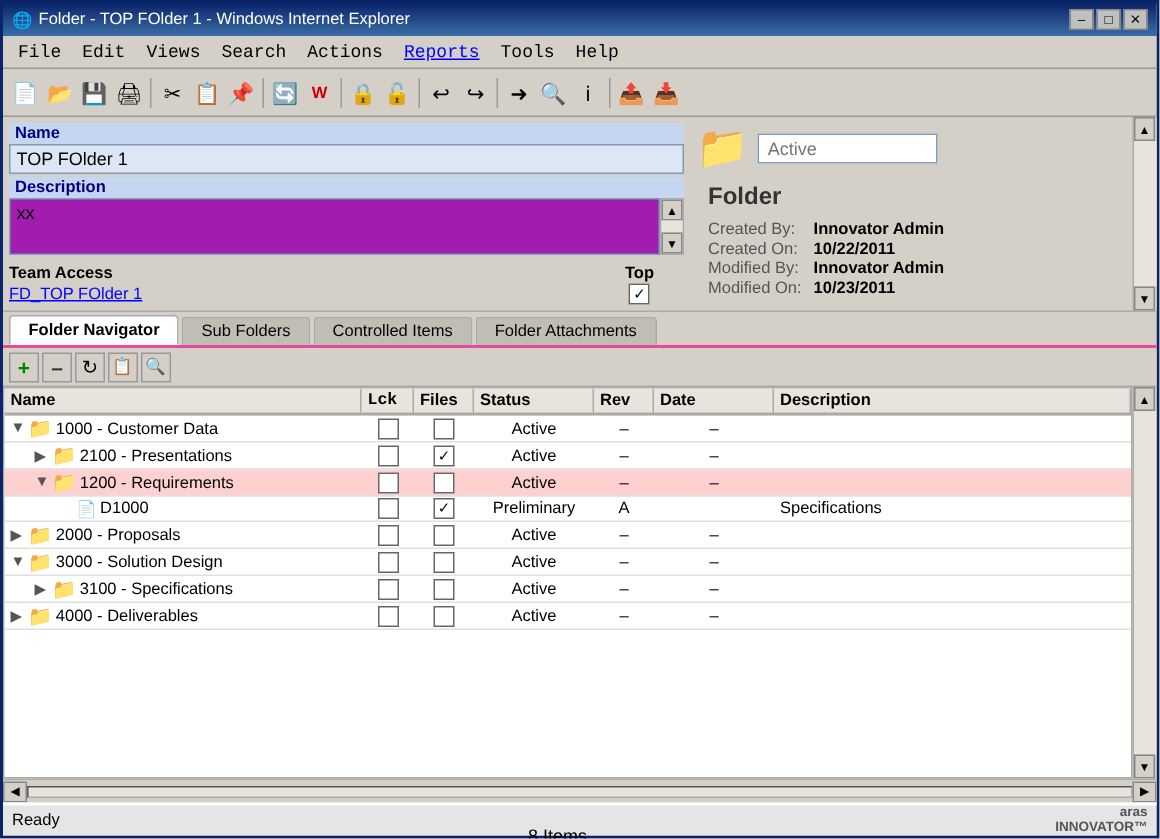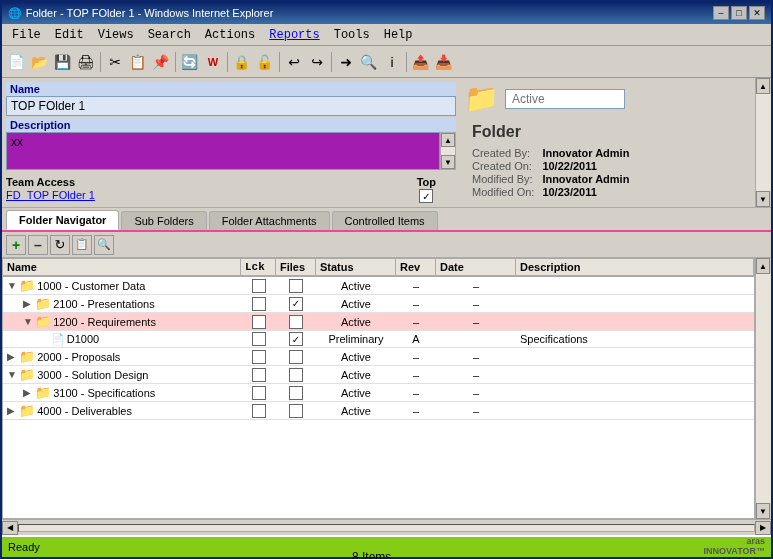--- a/index.html
+++ b/index.html
@@ -77,21 +77,21 @@
     .grid-cell-desc { flex: 1; min-width: 120px; }
 
     .tree-indent { display: inline-block; }
     .tree-toggle { display: inline-block; width: 12px; cursor: pointer; font-size: 10px; color: #555; }
     .folder-icon-sm { font-size: 13px; color: #d4a820; margin-right: 2px; }
     .file-icon-sm { font-size: 11px; color: #666; margin-right: 2px; }
     .checkbox-cell { width: 14px; height: 14px; border: 1px solid #666; background: white; display: inline-flex; align-items: center; justify-content: center; font-size: 10px; }
     .checkbox-checked { background: white; }
 
     
-    .status-bar { background: #84cc16; border-top: 2px solid #fff; padding: 2px 6px; display: flex; justify-content: space-between; align-items: center; height: 22px; }
+    .status-bar { background: #e5e5e5; border-top: 2px solid #fff; padding: 2px 6px; display: flex; justify-content: space-between; align-items: center; height: 22px; }
     .status-left { font-size: 11px; }
     .status-right { display: flex; align-items: center; gap: 4px; }
 
     textarea.input-desc { font-family: inherit; }
 
     .description-area { display: flex; }
     .desc-scrollbar { width: 16px; background: #d4d0c8; border: 1px solid #aaa; display: flex; flex-direction: column; }
   </style>
 </head>
 <body>
@@ -206,22 +206,22 @@
     <div style="width:16px; background:#d4d0c8; border-left:1px solid #aaa; display:flex; flex-direction:column;">
       <div style="width:14px; height:16px; background:#d4d0c8; border:1px solid #888; display:flex; align-items:center; justify-content:center; font-size:8px; cursor:pointer;">▲</div>
       <div style="flex:1; background:#e8e4dc;"></div>
       <div style="width:14px; height:16px; background:#d4d0c8; border:1px solid #888; display:flex; align-items:center; justify-content:center; font-size:8px; cursor:pointer;">▼</div>
     </div>
   </div>
 
   <div class="tabs-bar">
     <div class="tab active">Folder Navigator</div>
     <div class="tab">Sub Folders</div>
+    <div class="tab">Controlled Items</div>
     <div class="tab">Folder Attachments</div>
-    <div class="tab">Controlled Items</div>
   </div>
 
   <div style="flex:1; display:flex; flex-direction:column; background:#d4d0c8;">
 
     <div class="grid-toolbar">
       <button class="grid-tb-btn" style="color:green; font-weight:bold; font-size:14px;">+</button>
       <button class="grid-tb-btn" style="color:#333; font-size:14px; font-weight:bold;">–</button>
       <button class="grid-tb-btn">↻</button>
       <button class="grid-tb-btn" style="font-size:11px;">📋</button>
       <button class="grid-tb-btn" style="font-size:11px;">🔍</button>

